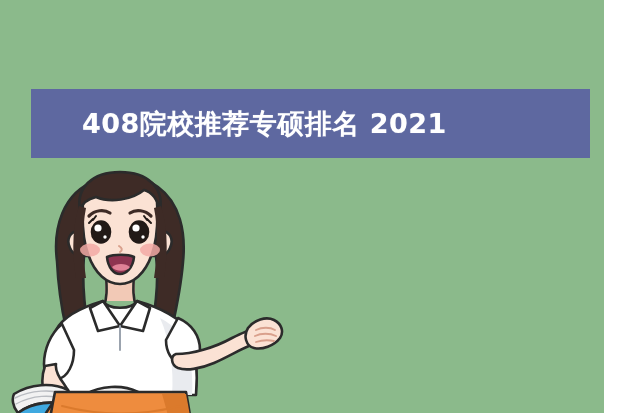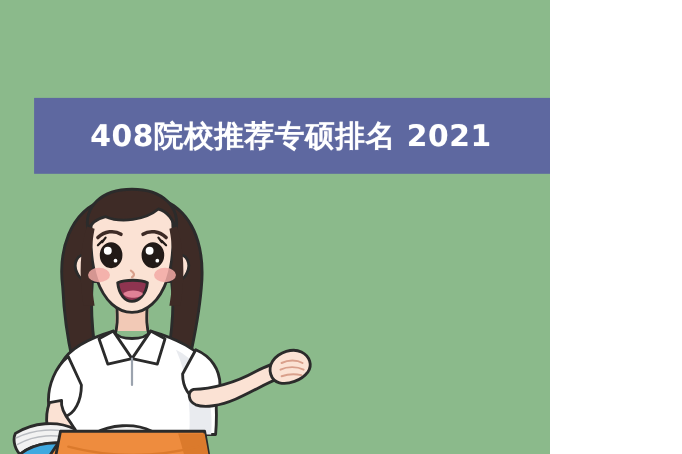--- a/index.html
+++ b/index.html
@@ -1,21 +1,21 @@
 <!DOCTYPE html>
 <html><head>
 <meta charset="utf-8">
 <style>
   html,body{margin:0;padding:0;}
   body{
     width:620px;height:413px;overflow:hidden;
     font-family:"Liberation Sans","DejaVu Sans",sans-serif;
   }
   #stage{
-    position:relative;width:500px;height:413px;
+    position:relative;width:604px;height:413px;
     background:#8BBA8B;overflow:hidden;
   }
   
   #title-band{
     position:absolute;left:31px;top:89px;width:559px;height:69px;
     background:#5E68A0;
     display:flex;align-items:center;
   }
   #title-text{
     color:#FFFFFF;

